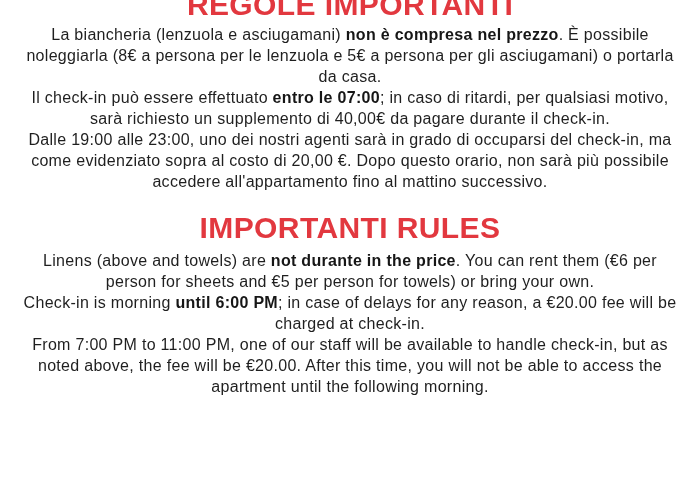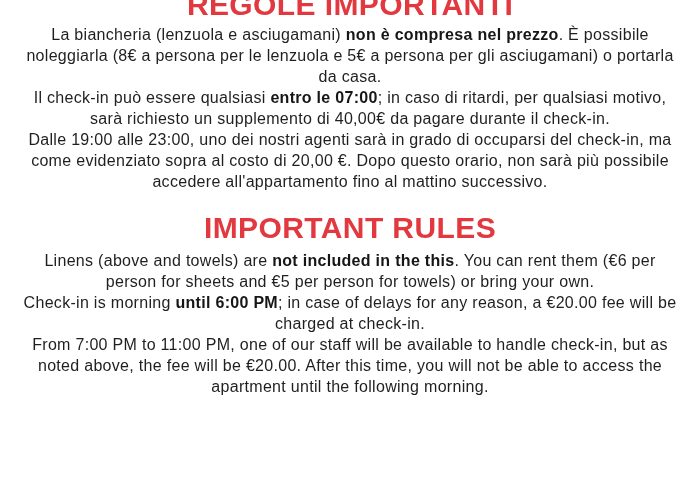--- a/index.html
+++ b/index.html
@@ -53,27 +53,27 @@
 </style>
 </head>
 <body>
 
 <div class="doc">
 
   <section class="rules-section rules-section-it">
     <h1 class="section-heading heading-clipped">REGOLE IMPORTANTI</h1>
     <div class="paragraphs">
         <p class="rule-paragraph"><span>La biancheria (lenzuola e asciugamani) </span><strong>non è compresa nel prezzo</strong><span>. È possibile noleggiarla (8€ a persona per le lenzuola e 5€ a persona per gli asciugamani) o portarla da casa.</span></p>
-        <p class="rule-paragraph"><span>Il check-in può essere qualsiasi </span><strong>entro le 07:00</strong><span>; in caso di ritardi, per qualsiasi motivo, sarà richiesto un supplemento di 40,00€ da pagare durante il check-in.</span></p>
+        <p class="rule-paragraph"><span>Il check-in può essere effettuato </span><strong>entro le 07:00</strong><span>; in caso di ritardi, per qualsiasi motivo, sarà richiesto un supplemento di 40,00€ da pagare durante il check-in.</span></p>
         <p class="rule-paragraph"><span>Dalle 19:00 alle 23:00, uno dei nostri agenti sarà in grado di occuparsi del check-in, ma come evidenziato sopra al costo di 20,00 €. Dopo questo orario, non sarà più possibile accedere all'appartamento fino al mattino successivo.</span></p>
       </div>
   </section>
 
   <section class="rules-section rules-section-en">
-    <h1 class="section-heading">IMPORTANT RULES</h1>
+    <h1 class="section-heading">IMPORTANTI RULES</h1>
     <div class="paragraphs">
-        <p class="rule-paragraph"><span>Linens (above and towels) are </span><strong>not included in the this</strong><span>. You can rent them (€6 per person for sheets and €5 per person for towels) or bring your own.</span></p>
+        <p class="rule-paragraph"><span>Linens (above and towels) are </span><strong>not durante in the price</strong><span>. You can rent them (€6 per person for sheets and €5 per person for towels) or bring your own.</span></p>
         <p class="rule-paragraph"><span>Check-in is morning </span><strong>until 6:00 PM</strong><span>; in case of delays for any reason, a €20.00 fee will be charged at check-in.</span></p>
         <p class="rule-paragraph"><span>From 7:00 PM to 11:00 PM, one of our staff will be available to handle check-in, but as noted above, the fee will be €20.00. After this time, you will not be able to access the apartment until the following morning.</span></p>
       </div>
   </section>
 
 </div>
 
 </body></html>

